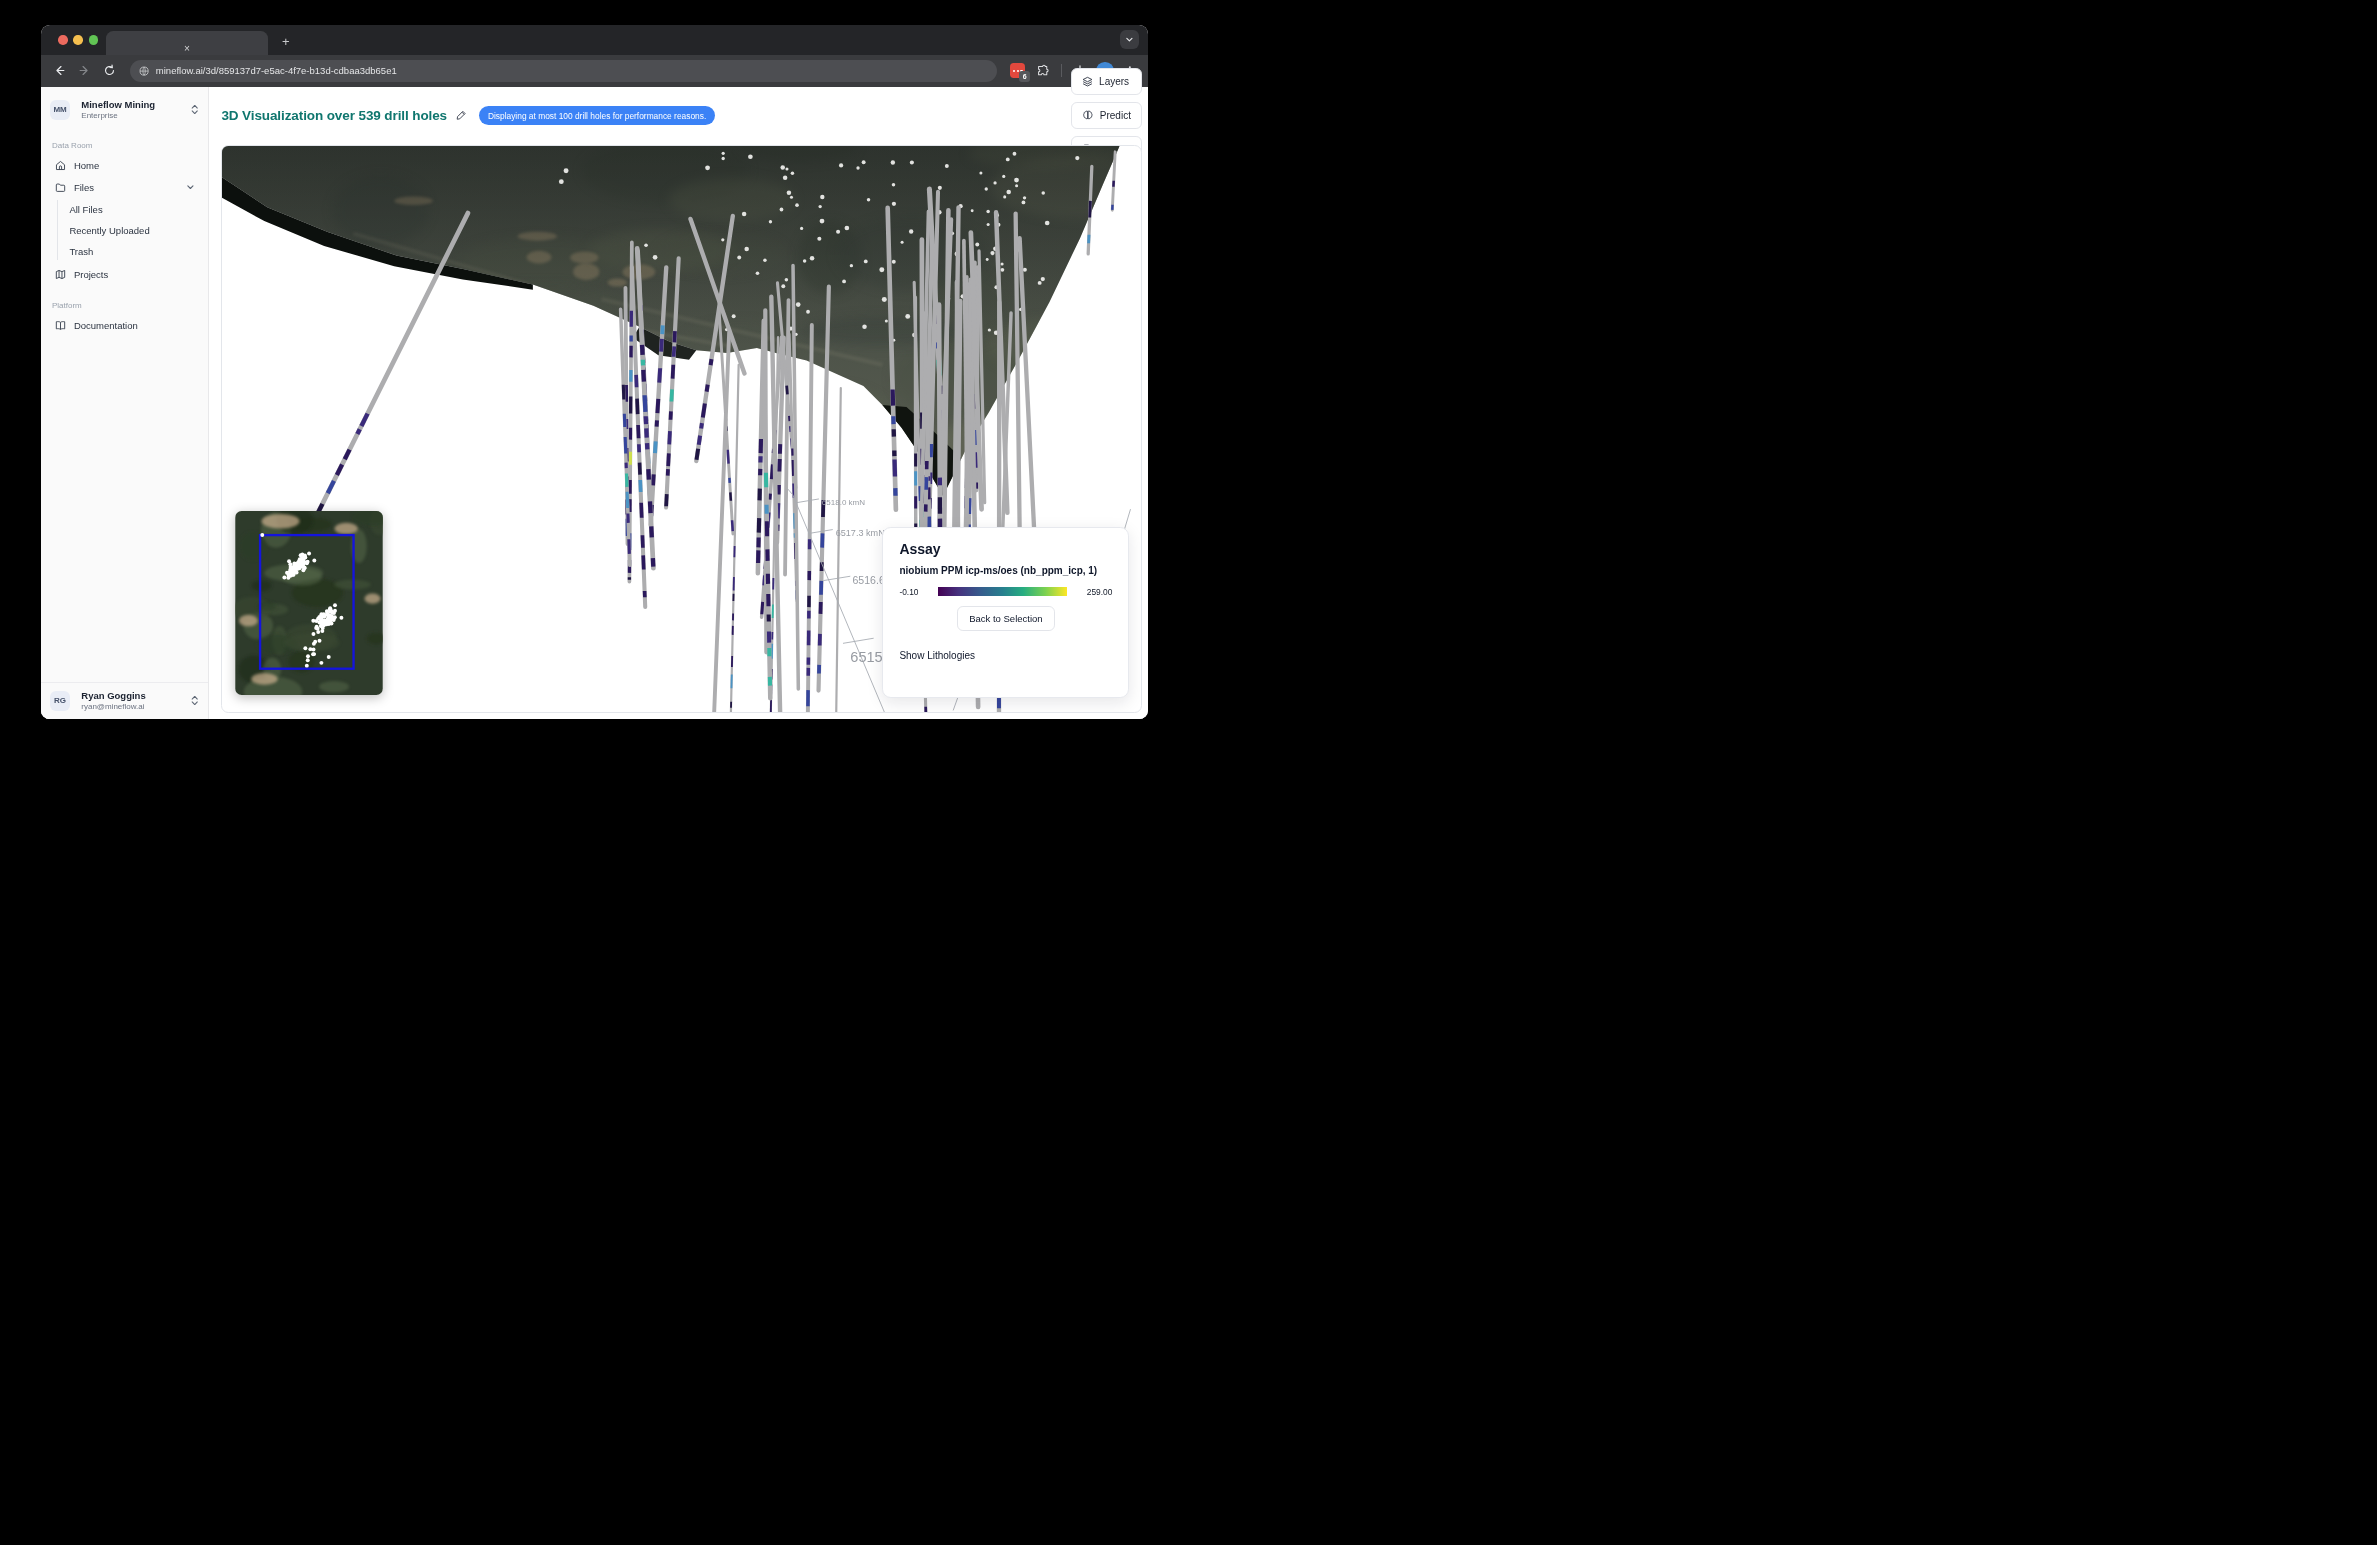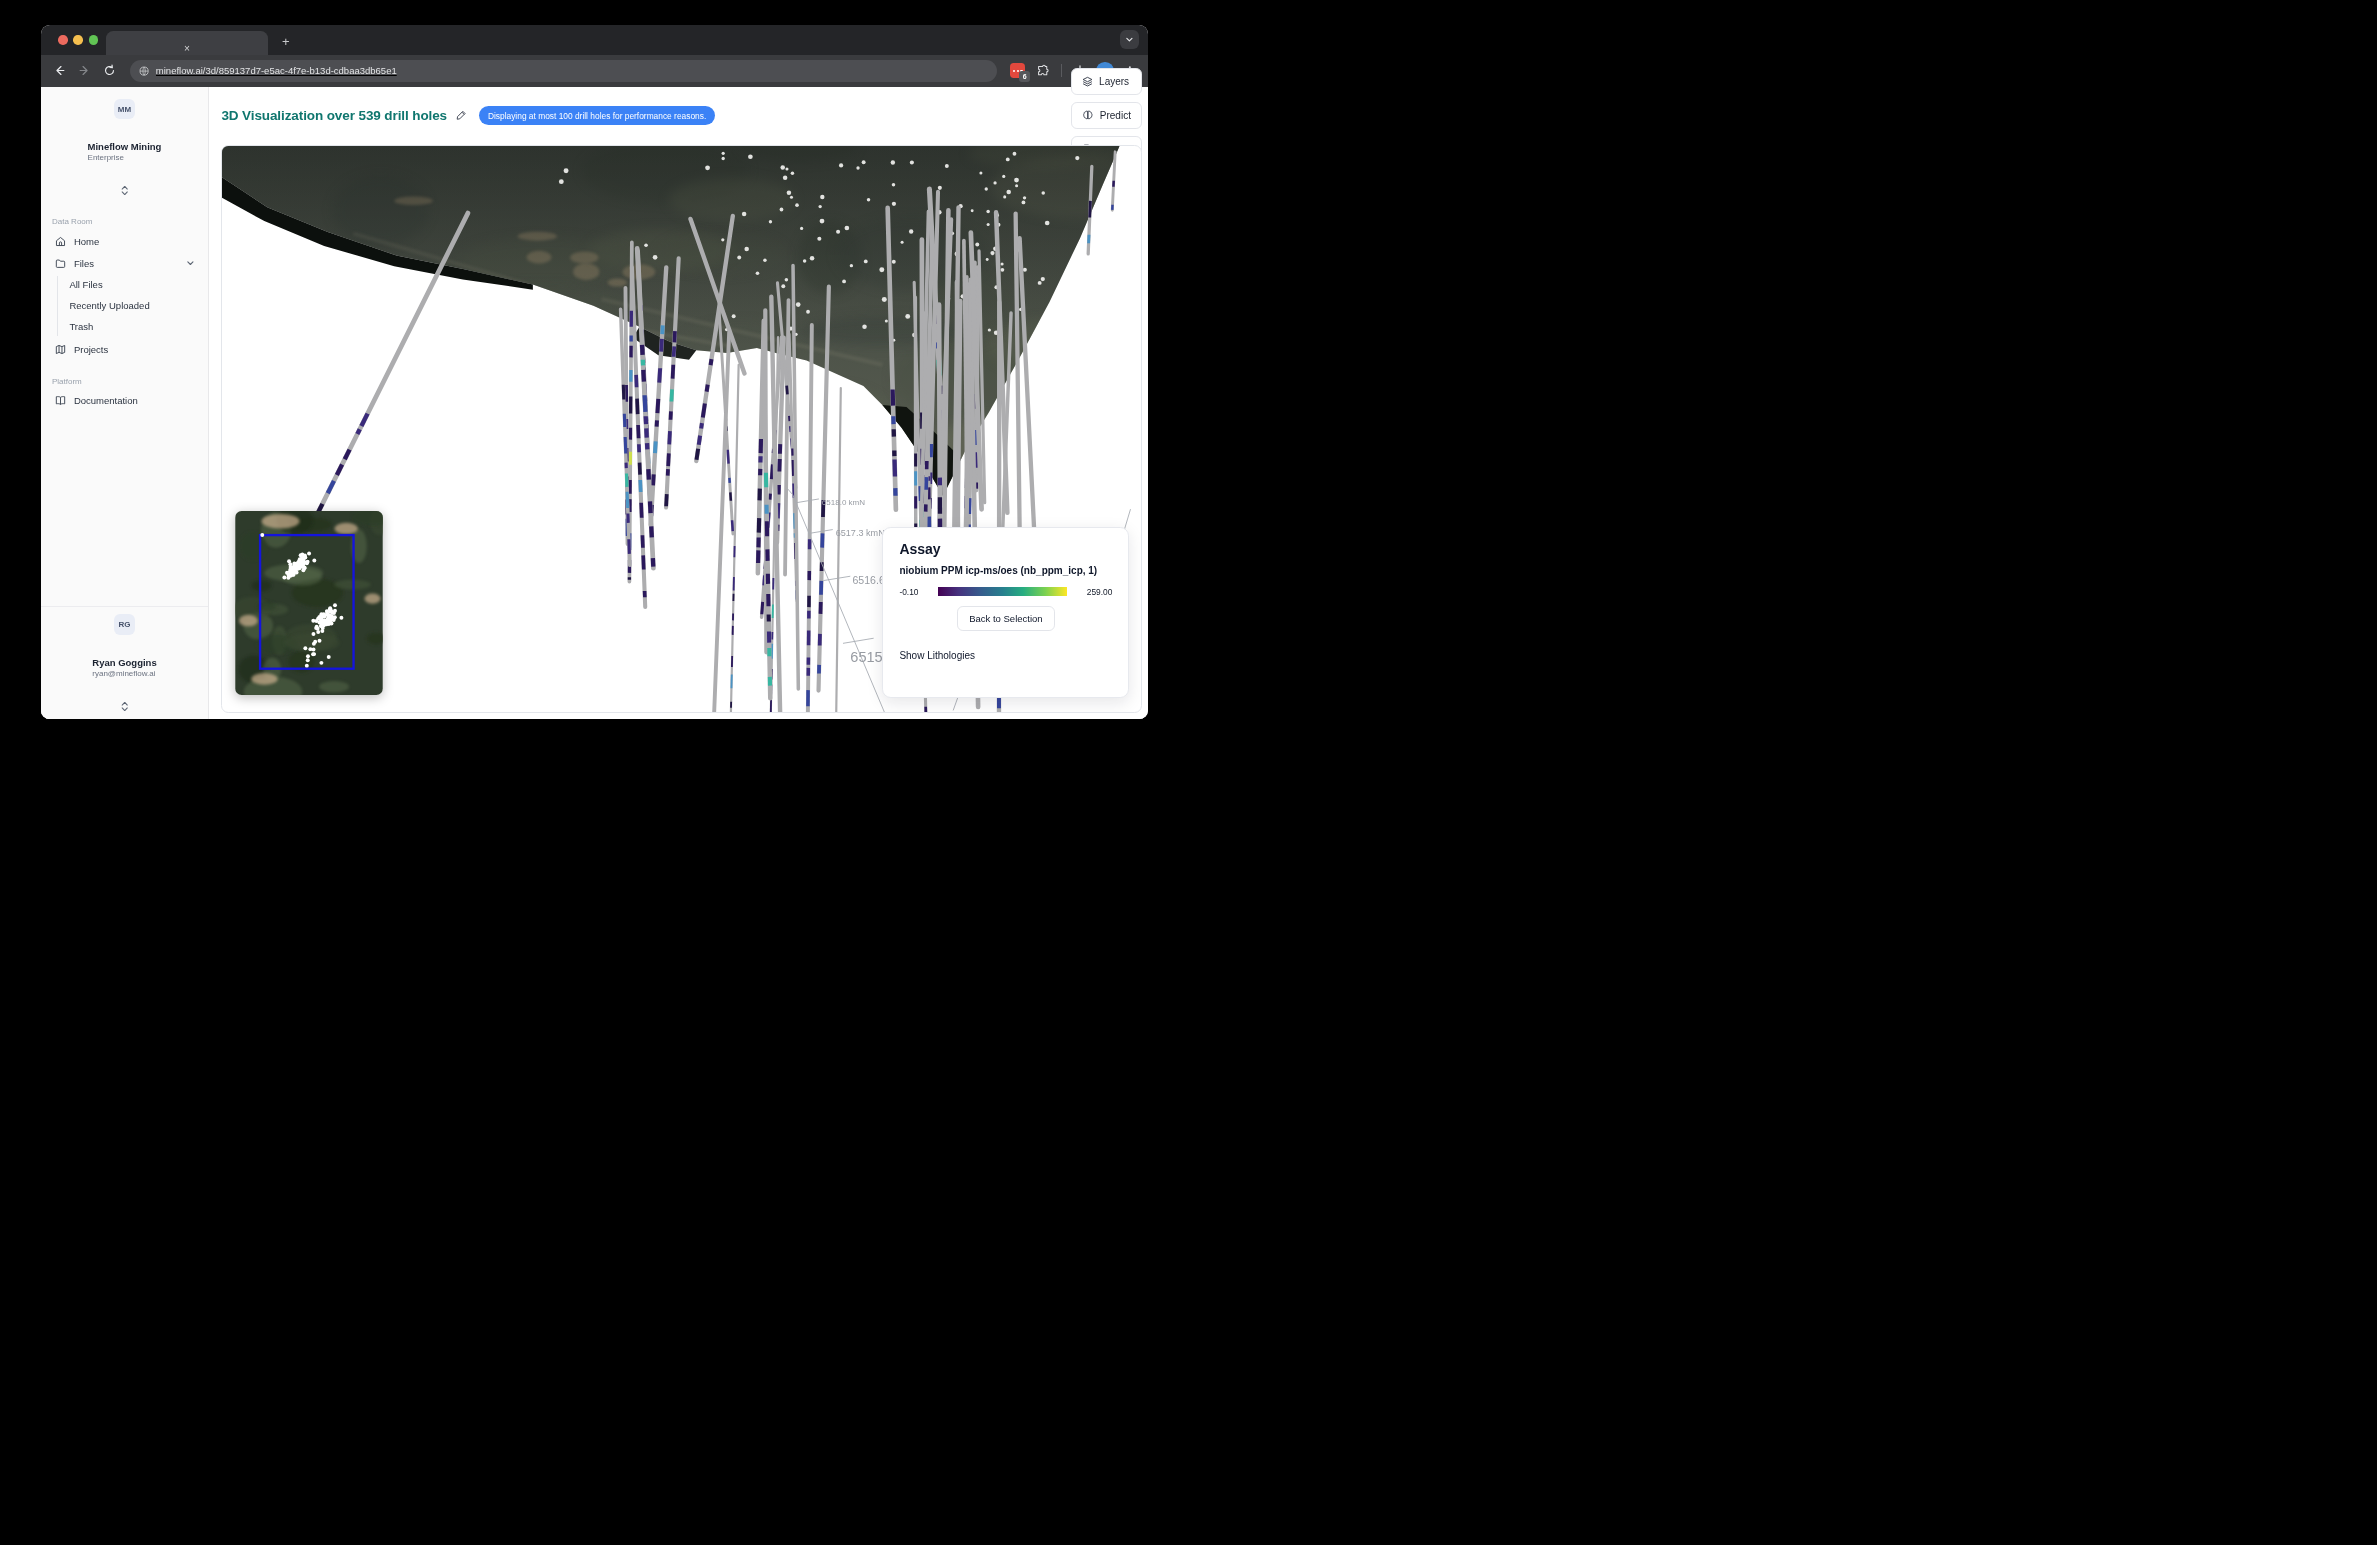--- a/index.html
+++ b/index.html
@@ -16,37 +16,37 @@
   .tab { position:absolute; left:65px; top:5.9px; width:162px; height:24px; background:#3e3f43;
          border-radius:7.3px 7.3px 0 0; display:flex; align-items:center; padding:0 7.3px; gap:5.9px;flex-direction:column; }
   .tab-title { color:#e6e7e9; font-size:9.1px; flex:1; white-space:nowrap; overflow:hidden; }
   .tab-close { color:#d2d3d5; font-size:10.2px; line-height:1; cursor:default; padding:1.5px 2.9px; }
   .newtab { position:absolute; left:236px; top:9.5px; color:#c8c9cb; font-size:13px; line-height:1; width:17.6px; text-align:center; }
   .tabsearch { position:absolute; right:8.8px; top:5.1px; width:19px; height:19px; border-radius:5.9px;
                background:#3b3c40; display:flex; align-items:center; justify-content:center; }
   .toolbar { height:31.5px; background:#3a3b3e; flex:none; display:flex; align-items:center; padding:0 7.3px; gap:2.9px; }
   .tb-ic { width:22px; height:22px; display:flex; align-items:center; justify-content:center; border-radius:50%; flex:none; }
   .omnibox { flex:1; height:22px; background:#4d4e52; border-radius:11px; margin:0 7.3px;
-             display:flex; align-items:center; padding:0 8.8px; gap:6.6px; min-width:0;text-decoration:underline; }
+             display:flex; align-items:center; padding:0 8.8px; gap:6.6px; min-width:0; }
   .url { color:#e4e5e7; font-size:9.5px; white-space:nowrap; overflow:hidden; }
   .ext-red { position:relative; width:14.6px; height:14.6px; border-radius:3.7px; background:#e2483d;
              display:flex; align-items:center; justify-content:center; gap:1.5px; }
   .ext-red i { width:2.2px; height:2.2px; background:#fff; border-radius:50%; display:block; }
   .ext-badge { position:absolute; right:-5.1px; bottom:-4.4px; min-width:11px; height:11px; border-radius:2.9px;
                background:#55565a; color:#fff; font-size:7px; font-weight:bold; display:flex;
                align-items:center; justify-content:center; padding:0 2.2px; }
   .divider { width:0.7px; height:13px; background:#5a5b5f; margin:0 4.4px; }
   .avatar-r { width:17.6px; height:17.6px; border-radius:50%; background:#4189d6; color:#fff;
               font-size:8.8px; font-weight:bold; display:flex; align-items:center; justify-content:center; }
 
   
   .content { flex:1; display:flex; background:#fff; min-height:0; }
   .sidebar { width:168px; background:#fafafa; border-right:0.7px solid #e8e8ea; display:flex;
              flex-direction:column; padding-top:8px; flex:none; }
-  .org-row, .user-row { display:flex; align-items:center; gap:22px; padding:4.4px 8.8px;flex-direction:column; }
+  .org-row, .user-row { display:flex; align-items:center; gap:11px; padding:4.4px 8.8px; }
   .sq-avatar { width:20.5px; height:20.5px; border-radius:5.9px; background:#e9edf6; color:#46526b;
                font-size:8px; font-weight:bold; display:flex; align-items:center; justify-content:center; flex:none; }
   .org-name, .user-name { font-size:9.5px; font-weight:bold; color:#1b2230; line-height:1.25; }
   .org-sub, .user-sub { font-size:8px; color:#6b7280; line-height:1.25; }
   .grow { flex:1; min-width:0; }
   .section-label { font-size:8px; color:#9aa2ad; padding:0 0 4.4px 11px; }
   .sb-gap { height:16px; }
   .sb-item { height:22px; display:flex; align-items:center; gap:8px; padding:0 8.8px 0 9.5px;
              font-size:9.5px; color:#2b3340; border-radius:5.1px; margin:0 4.4px; }
   .sb-sub { position:relative; margin:0 4.4px 1.5px 4.4px; }

